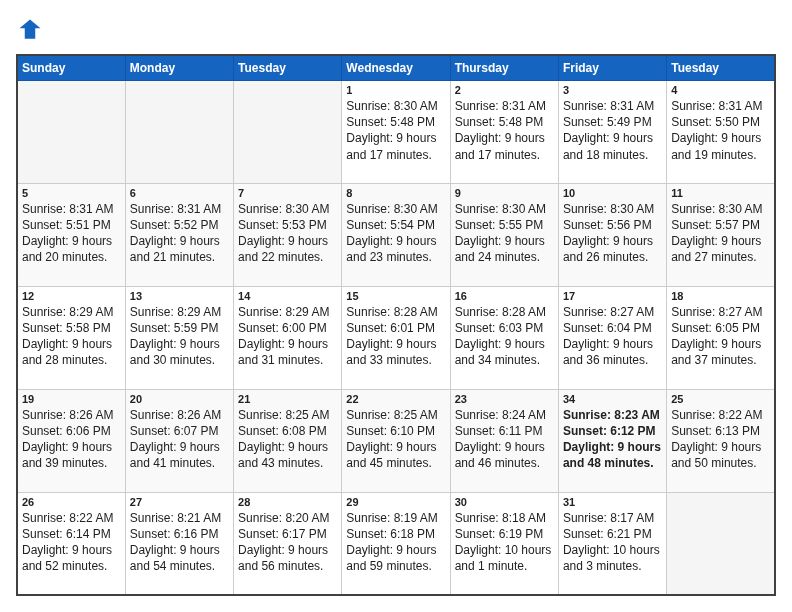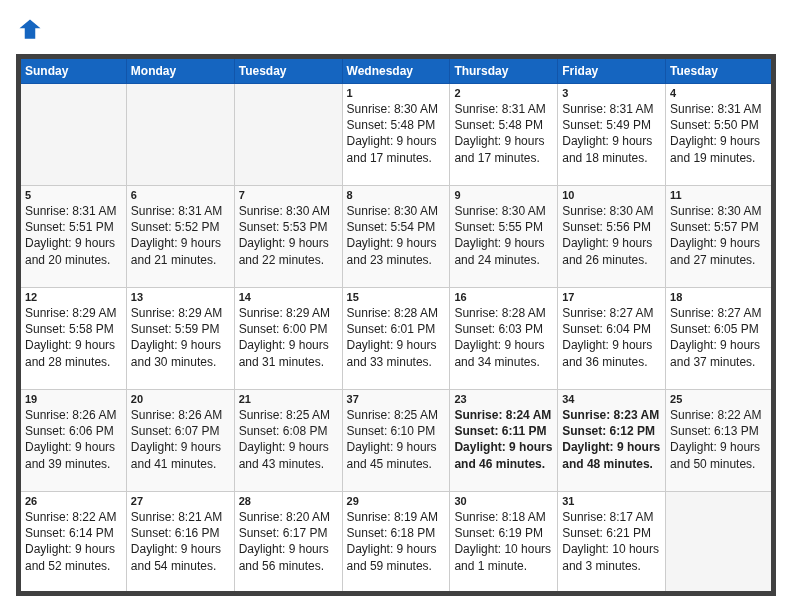--- a/index.html
+++ b/index.html
@@ -46,21 +46,21 @@
       font-size: 32px;
       font-weight: normal;
       color: #222;
     }
     .location {
       font-size: 14px;
       color: #555;
     }
     .calendar {
       flex: 1;
-      border: 5px solid #404040;
+      border: 2px solid #404040;
       border-collapse: collapse;
       width: 100%;
     }
     table {
       width: 100%;
       border-collapse: collapse;
       table-layout: fixed;
     }
     thead tr th {
       background: #1565c0;
@@ -279,29 +279,29 @@
 and 41 minutes.</div>
           </td>
           <td>
             <div class="day-num">21</div>
             <div class="cell-text" style="white-space: pre-line;">Sunrise: 8:25 AM
 Sunset: 6:08 PM
 Daylight: 9 hours
 and 43 minutes.</div>
           </td>
           <td>
-            <div class="day-num">37</div>
+            <div class="day-num">22</div>
             <div class="cell-text" style="white-space: pre-line;">Sunrise: 8:25 AM
 Sunset: 6:10 PM
 Daylight: 9 hours
 and 45 minutes.</div>
           </td>
           <td>
             <div class="day-num">23</div>
-            <div class="cell-text" style="white-space: pre-line; font-weight: bold;">Sunrise: 8:24 AM
+            <div class="cell-text" style="white-space: pre-line;">Sunrise: 8:24 AM
 Sunset: 6:11 PM
 Daylight: 9 hours
 and 46 minutes.</div>
           </td>
           <td>
             <div class="day-num">34</div>
             <div class="cell-text" style="white-space: pre-line; font-weight: bold;">Sunrise: 8:23 AM
 Sunset: 6:12 PM
 Daylight: 9 hours
 and 48 minutes.</div>

